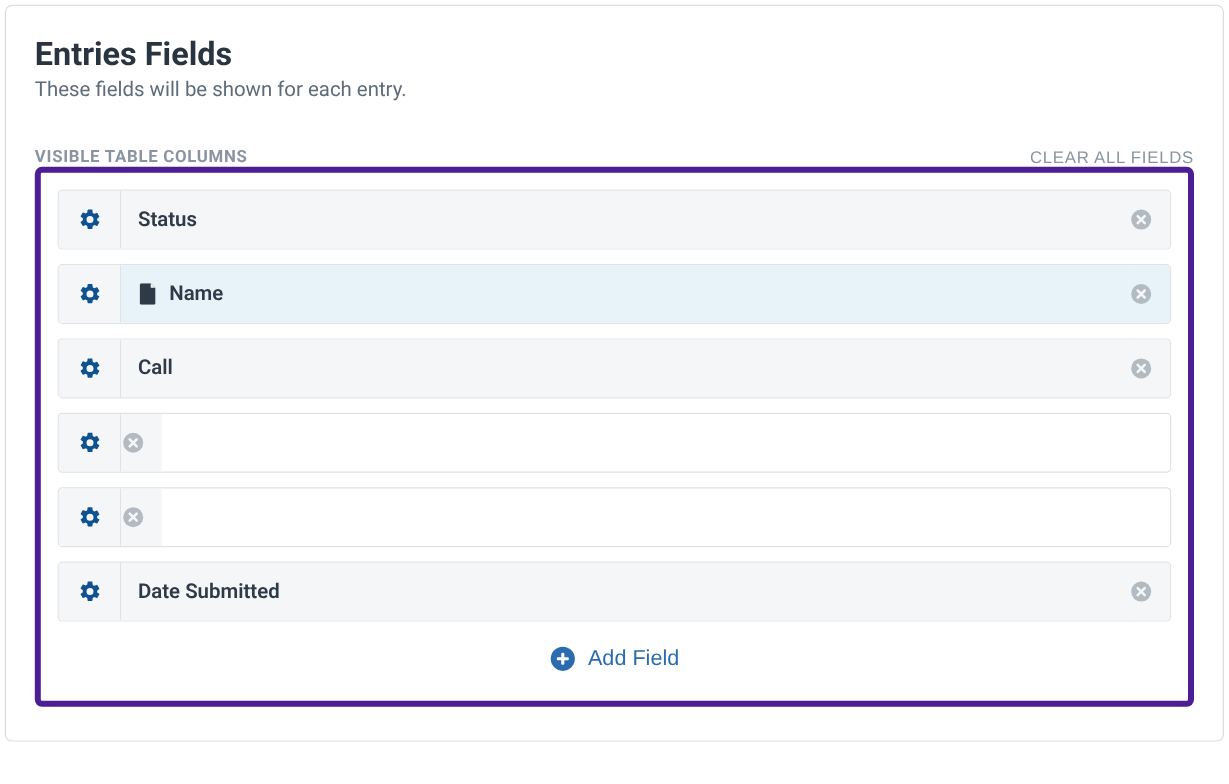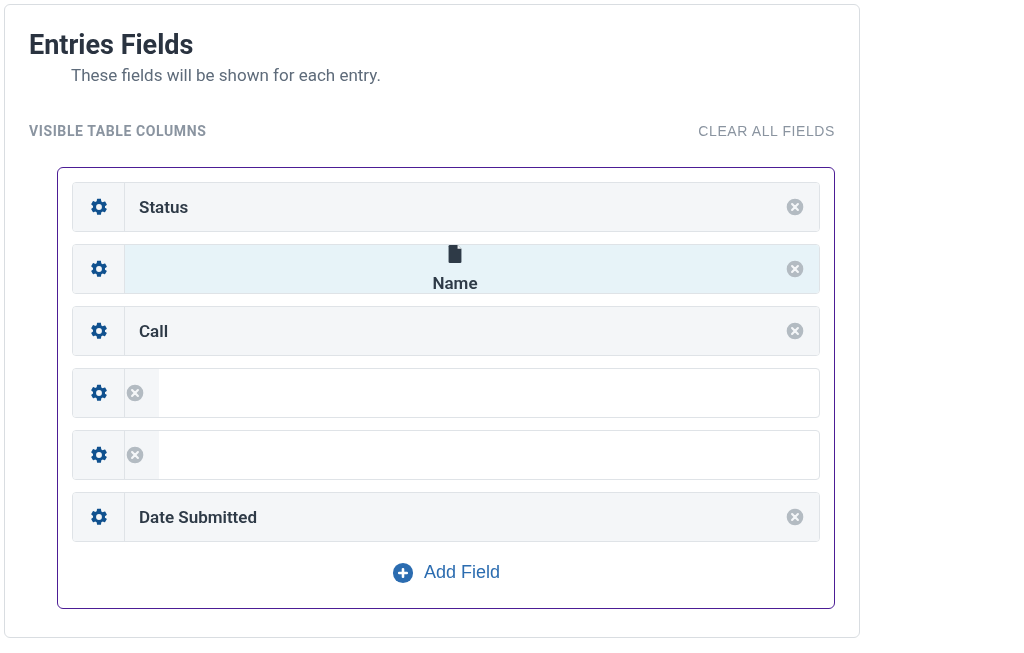--- a/index.html
+++ b/index.html
@@ -6,77 +6,74 @@
       box-sizing: border-box;
       margin: 0;
       padding: 0;
     }
     body {
       font-family: -apple-system, BlinkMacSystemFont, "Segoe UI", Roboto, "Helvetica Neue", Arial, sans-serif;
       background: #fff;
       padding: 4px;
     }
     .container {
-      width: 856px;
+      width: 1016px;
       border: 1px solid #d9dde1;
       border-radius: 6px;
       padding: 24px 24px 28px 24px;
     }
     .page-title {
       font-size: 27px;
       font-weight: 700;
       color: #2a3340;
       margin-bottom: 4px;
     }
     .page-subtitle {
       font-size: 17px;
       color: #5e6b7a;
       margin-bottom: 38px;
-      margin-left: 42px;
     }
     .header-row {
       display: flex;
       justify-content: space-between;
       align-items: center;
-      margin-bottom: 28px;
+      margin-bottom: 0;
     }
     .section-label {
       font-size: 14px;
       font-weight: 700;
       letter-spacing: 0.6px;
       color: #8a94a0;
     }
     .clear-all {
       font-size: 14px;
       font-weight: 400;
       letter-spacing: 0.6px;
       color: #8a94a0;
       background: none;
       border: none;
       cursor: pointer;
     }
     .fields-panel {
-      border: 1px solid #4c1d95;
+      border: 5px solid #4c1d95;
       border-radius: 6px;
       padding: 14px 14px 24px 14px;
-      margin-left: 28px;
     }
     .field-row {
       display: flex;
       align-items: stretch;
       height: 50px;
       border: 1px solid #dfe3e7;
       border-radius: 4px;
       margin-bottom: 12px;
       background: #fff;
       overflow: hidden;
     }
     .field-row.active .field-body {
       background: #e7f3f8;
-      flex-direction: column;
     }
     .gear-cell {
       width: 52px;
       display: flex;
       align-items: center;
       justify-content: center;
       background: #f4f6f8;
       border-right: 1px solid #dfe3e7;
       cursor: pointer;
     }

